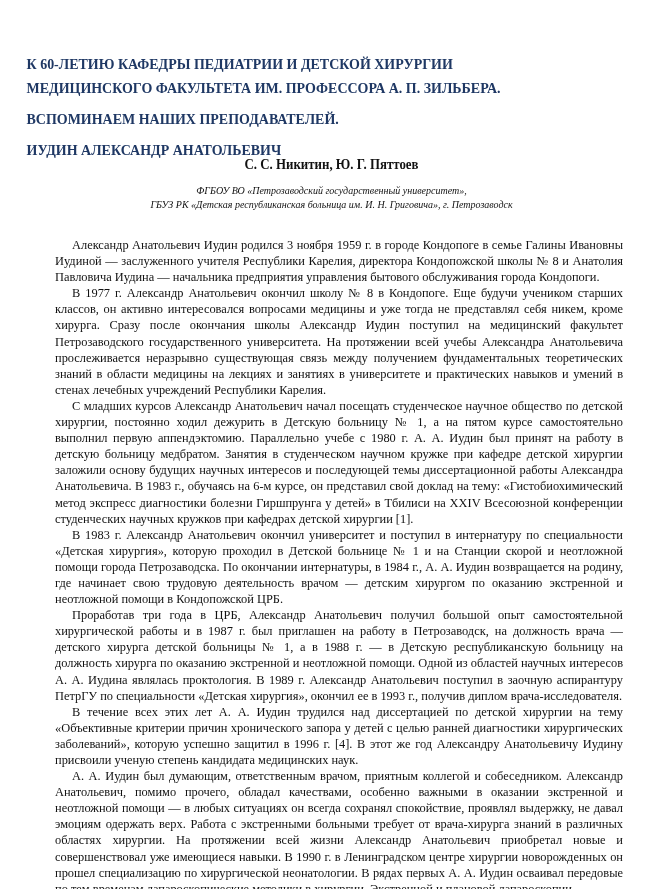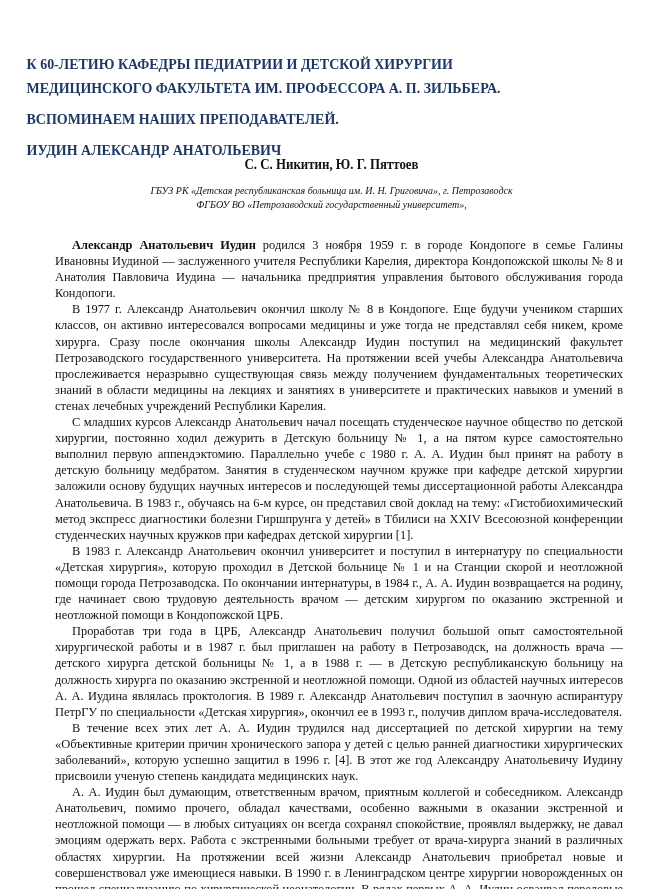--- a/index.html
+++ b/index.html
@@ -29,39 +29,39 @@
     font-style: italic; font-size: 10px; line-height: 14px; color: #111;
   }
   .body-text {
     position: absolute; left: 55px; top: 237px; width: 568px;
     font-family: "Liberation Serif", "DejaVu Serif", serif;
     font-size: 12.4px; line-height: 16.1px; color: #111;
     text-align: justify;
     hyphens: manual;
   }
   .body-text p { margin: 0; text-indent: 17px; }
-  .body-text b { font-weight: bold; }
+  .body-text b { font-weight: normal; }
 </style>
 </head>
 <body>
 
 <div class="page">
 
   <div class="title-block">
     <div class="title-line">К 60-ЛЕТИЮ КАФЕДРЫ ПЕДИАТРИИ И ДЕТСКОЙ ХИРУРГИИ</div>
     <div class="title-line">МЕДИЦИНСКОГО ФАКУЛЬТЕТА ИМ. ПРОФЕССОРА А. П. ЗИЛЬБЕРА.</div>
     <div class="title-line gap">ВСПОМИНАЕМ НАШИХ ПРЕПОДАВАТЕЛЕЙ.</div>
     <div class="title-line gap">ИУДИН АЛЕКСАНДР АНАТОЛЬЕВИЧ</div>
   </div>
 
   <div class="authors">С. С. Никитин, Ю. Г. Пяттоев</div>
 
   <div class="affil">
+    <div>ФГБОУ ВО «Петрозаводский государственный университет»,</div>
     <div>ГБУЗ РК «Детская республиканская больница им. И. Н. Григовича», г. Петрозаводск</div>
-    <div>ФГБОУ ВО «Петрозаводский государственный университет»,</div>
   </div>
 
   <div class="body-text">
     <p><b>Александр Анатольевич Иудин</b><span> родился 3 ноября 1959 г. в городе Кондопоге в семье Галины Ивановны Иудиной — заслуженного учителя Республики Карелия, директора Кондопожской школы № 8 и Анатолия Павловича Иудина — начальника предприятия управления бытового обслуживания города Кондопоги.</span></p>
     <p>В 1977 г. Александр Анатольевич окончил школу № 8 в Кондопоге. Еще будучи учеником старших классов, он активно интересовался вопросами медицины и уже тогда не представлял себя никем, кроме хирурга. Сразу после окончания школы Александр Иудин поступил на медицинский факультет Петрозаводского государственного университета. На протяжении всей учебы Александра Анатольевича прослеживается неразрывно существующая связь между получением фундаментальных теоретических знаний в области медицины на лекциях и занятиях в университете и практических навыков и умений в стенах лечебных учреждений Республики Карелия.</p>
     <p>С младших курсов Александр Анатольевич начал посещать студенческое научное общество по детской хирургии, постоянно ходил дежурить в Детскую больницу № 1, а на пятом курсе самостоятельно выполнил первую аппендэктомию. Параллельно учебе с 1980 г. А. А. Иудин был принят на работу в детскую больницу медбратом. Занятия в студенческом научном кружке при кафедре детской хирургии заложили основу будущих научных интересов и последующей темы диссертационной работы Александра Анатольевича. В 1983 г., обучаясь на 6-м курсе, он представил свой доклад на тему: «Гистобиохимический метод экспресс диагностики болезни Гиршпрунга у детей» в Тбилиси на XXIV Всесоюзной конференции студенческих научных кружков при кафедрах детской хирургии [1].</p>
     <p>В 1983 г. Александр Анатольевич окончил университет и поступил в интернатуру по специальности «Детская хирургия», которую проходил в Детской больнице № 1 и на Станции скорой и неотложной помощи города Петрозаводска. По окончании интернатуры, в 1984 г., А. А. Иудин возвращается на родину, где начинает свою трудовую деятельность врачом — детским хирургом по оказанию экстренной и неотложной помощи в Кондопожской ЦРБ.</p>
     <p>Проработав три года в ЦРБ, Александр Анатольевич получил большой опыт самостоятельной хирургической работы и в 1987 г. был приглашен на работу в Петрозаводск, на должность врача — детского хирурга детской больницы № 1, а в 1988 г. — в Детскую республиканскую больницу на должность хирурга по оказанию экстренной и неотложной помощи. Одной из областей научных интересов А. А. Иудина являлась проктология. В 1989 г. Александр Анатольевич поступил в заочную аспирантуру ПетрГУ по специальности «Детская хирургия», окончил ее в 1993 г., получив диплом врача-исследователя.</p>
     <p>В течение всех этих лет А. А. Иудин трудился над диссертацией по детской хирургии на тему «Объективные критерии причин хронического запора у детей с целью ранней диагностики хирургических заболеваний», которую успешно защитил в 1996 г. [4]. В этот же год Александру Анатольевичу Иудину присвоили ученую степень кандидата медицинских наук.</p>
     <p>А. А. Иудин был думающим, ответственным врачом, приятным коллегой и собеседником. Александр Анатольевич, помимо прочего, обладал качествами, особенно важными в оказании экстренной и неотложной помощи — в любых ситуациях он всегда сохранял спокойствие, проявлял выдержку, не давал эмоциям одержать верх. Работа с экстренными больными требует от врача-хирурга знаний в различных областях хирургии. На протяжении всей жизни Александр Анатольевич приобретал новые и совершенствовал уже имеющиеся навыки. В 1990 г. в Ленинградском центре хирургии новорожденных он прошел специализацию по хирургической неонатологии. В рядах первых А. А. Иудин осваивал передовые по тем временам лапароскопические методики в хирургии. Экстренной и плановой лапароскопии</p>

